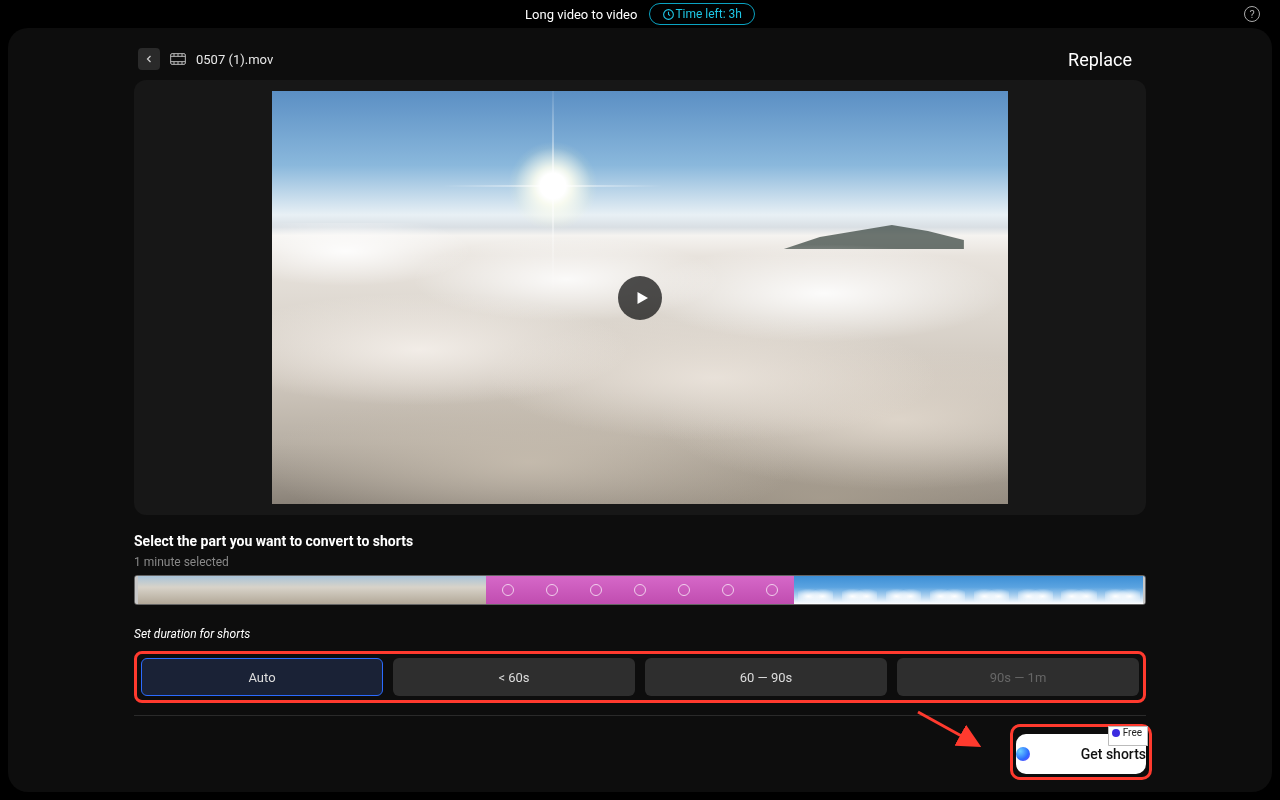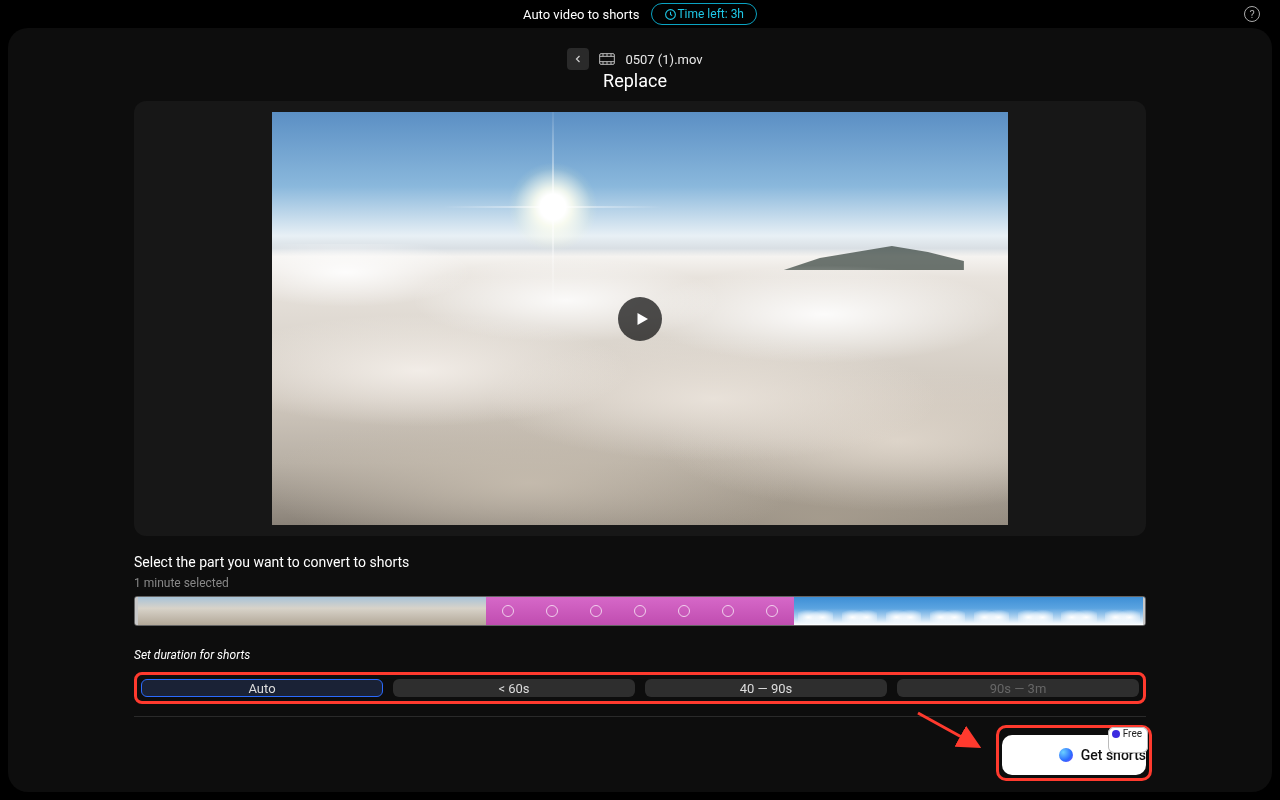--- a/index.html
+++ b/index.html
@@ -49,21 +49,20 @@
     left: 8px; right: 8px; top: 28px; bottom: 8px;
     background: #0d0d0d;
     border-radius: 20px;
     padding: 20px 0 0 0;
   }
   .file-header {
     display: flex;
     align-items: center;
     justify-content: space-between;
     padding: 0 140px 10px 130px;
-    flex-direction: column;
   }
   .file-left { display: flex; align-items: center; gap: 10px; }
   .back-btn {
     width: 22px; height: 22px;
     background: #2a2a2a;
     border-radius: 4px;
     display: flex; align-items: center; justify-content: center;
     cursor: pointer;
   }
   .video-icon { color: #bbb; }
@@ -130,21 +129,21 @@
     background: rgba(20,20,20,.75);
     border-radius: 50%;
     display: flex; align-items: center; justify-content: center;
     cursor: pointer;
   }
   .play-btn svg { margin-left: 3px; }
 
   .controls {
     margin: 18px 126px 0 126px;
   }
-  .section-title { font-size: 14px; font-weight: 400; margin-bottom: 6px; color: #fff;}
+  .section-title { font-size: 14px; font-weight: 700; margin-bottom: 6px; color: #fff;}
   .sub-text { font-size: 12px; color: #888; margin-bottom: 6px; }
 
   .timeline {
     position: relative;
     height: 30px;
     border: 1.5px solid #646464;
     border-radius: 3px;
     display: flex;
     overflow: hidden;
   }
@@ -169,21 +168,21 @@
     border: 3px solid #ff3a2e;
     border-radius: 8px;
     padding: 4px;
   }
   .duration-row {
     display: flex;
     gap: 10px;
   }
   .dur-btn {
     flex: 1;
-    height: 18px;
+    height: 38px;
     background: #2e2e2e;
     border-radius: 6px;
     display: flex; align-items: center; justify-content: center;
     font-size: 13px;
     color: #ddd;
     cursor: pointer;
     border: 1px solid transparent;
   }
   .dur-btn.active { border: 1.5px solid #2b6bff; background: #1a2236; }
   .dur-btn.disabled { color: #666; cursor: default; }
@@ -197,61 +196,61 @@
     align-items: center;
     position: relative;
   }
   .arrow {
     position: absolute;
     right: 160px;
     top: -6px;
   }
   .get-shorts-wrap { position: relative; }
   .get-shorts-btn {
-    width: 144px;
+    width: 130px;
     height: 40px;
     background: #fff;
     color: #111;
     border-radius: 10px;
-    display: flex; align-items: center; justify-content: flex-end;
+    display: flex; align-items: center; justify-content: space-between;
     gap: 8px;
     font-size: 14px;
     font-weight: 500;
     cursor: pointer;
     position: relative;
   }
   .spark { width:14px; height:14px; border-radius:50%;
     background: radial-gradient(circle at 30% 30%, #6bd1ff, #2b6bff 60%, #8a3bff); }
   .free-badge {
     position: absolute;
     top: -8px; right: -2px;
     font-size: 10px;
     background: #fff;
     color: #222;
-    border-radius: 6px;
-    padding: 1px 6px 14px 4px;
+    border-radius: 1px;
+    padding: 1px 6px 8px 4px;
     display:flex; align-items:center; gap:3px;
     box-shadow: 0 0 0 1px #bbb inset;
     z-index: 5;
   }
   .free-badge .dot{ width:8px; height:8px; border-radius:50%; background:#3b2be0; display:inline-block;}
   .highlight-box-2 {
     position: absolute;
     left: -6px; right: -6px; top: -10px; bottom: -6px;
     border: 3px solid #ff3a2e;
     border-radius: 10px;
     pointer-events: none;
   }
 </style>
 </head>
 <body>
 
 <div class="topbar">
   <div class="topbar-center">
-    <span>Auto video to shorts</span>
+    <span>Long video to video</span>
     <span class="time-left-badge">
       <svg width="13" height="13" viewBox="0 0 24 24" fill="none" stroke="#1ec7e6" stroke-width="2">
           <circle cx="12" cy="12" r="9"></circle>
           <path d="M12 7v5l3 2"></path>
         </svg>
       <span>Time left: 3h</span>
     </span>
   </div>
   <div class="help-icon">?</div>
 </div>
@@ -322,22 +321,22 @@
       <div class="thumb c3"></div>
       <div class="thumb c3"></div>
       <div class="thumb c3"></div>
     </div>
 
     <div class="duration-title">Set duration for shorts</div>
     <div class="highlight-box-1">
       <div class="duration-row">
         <div class="dur-btn active">Auto</div>
         <div class="dur-btn">&lt; 60s</div>
-        <div class="dur-btn">40 — 90s</div>
-        <div class="dur-btn disabled">90s — 3m</div>
+        <div class="dur-btn">60 — 90s</div>
+        <div class="dur-btn disabled">90s — 1m</div>
       </div>
     </div>
   </div>
 
   <div class="footer">
     <svg class="arrow" width="70" height="40" viewBox="0 0 70 40">
       <defs>
           <marker id="ah" markerWidth="8" markerHeight="8" refX="6" refY="4" orient="auto">
         <path d="M0,0 L8,4 L0,8 z" fill="#ff3a2e"></path>
           </marker>

